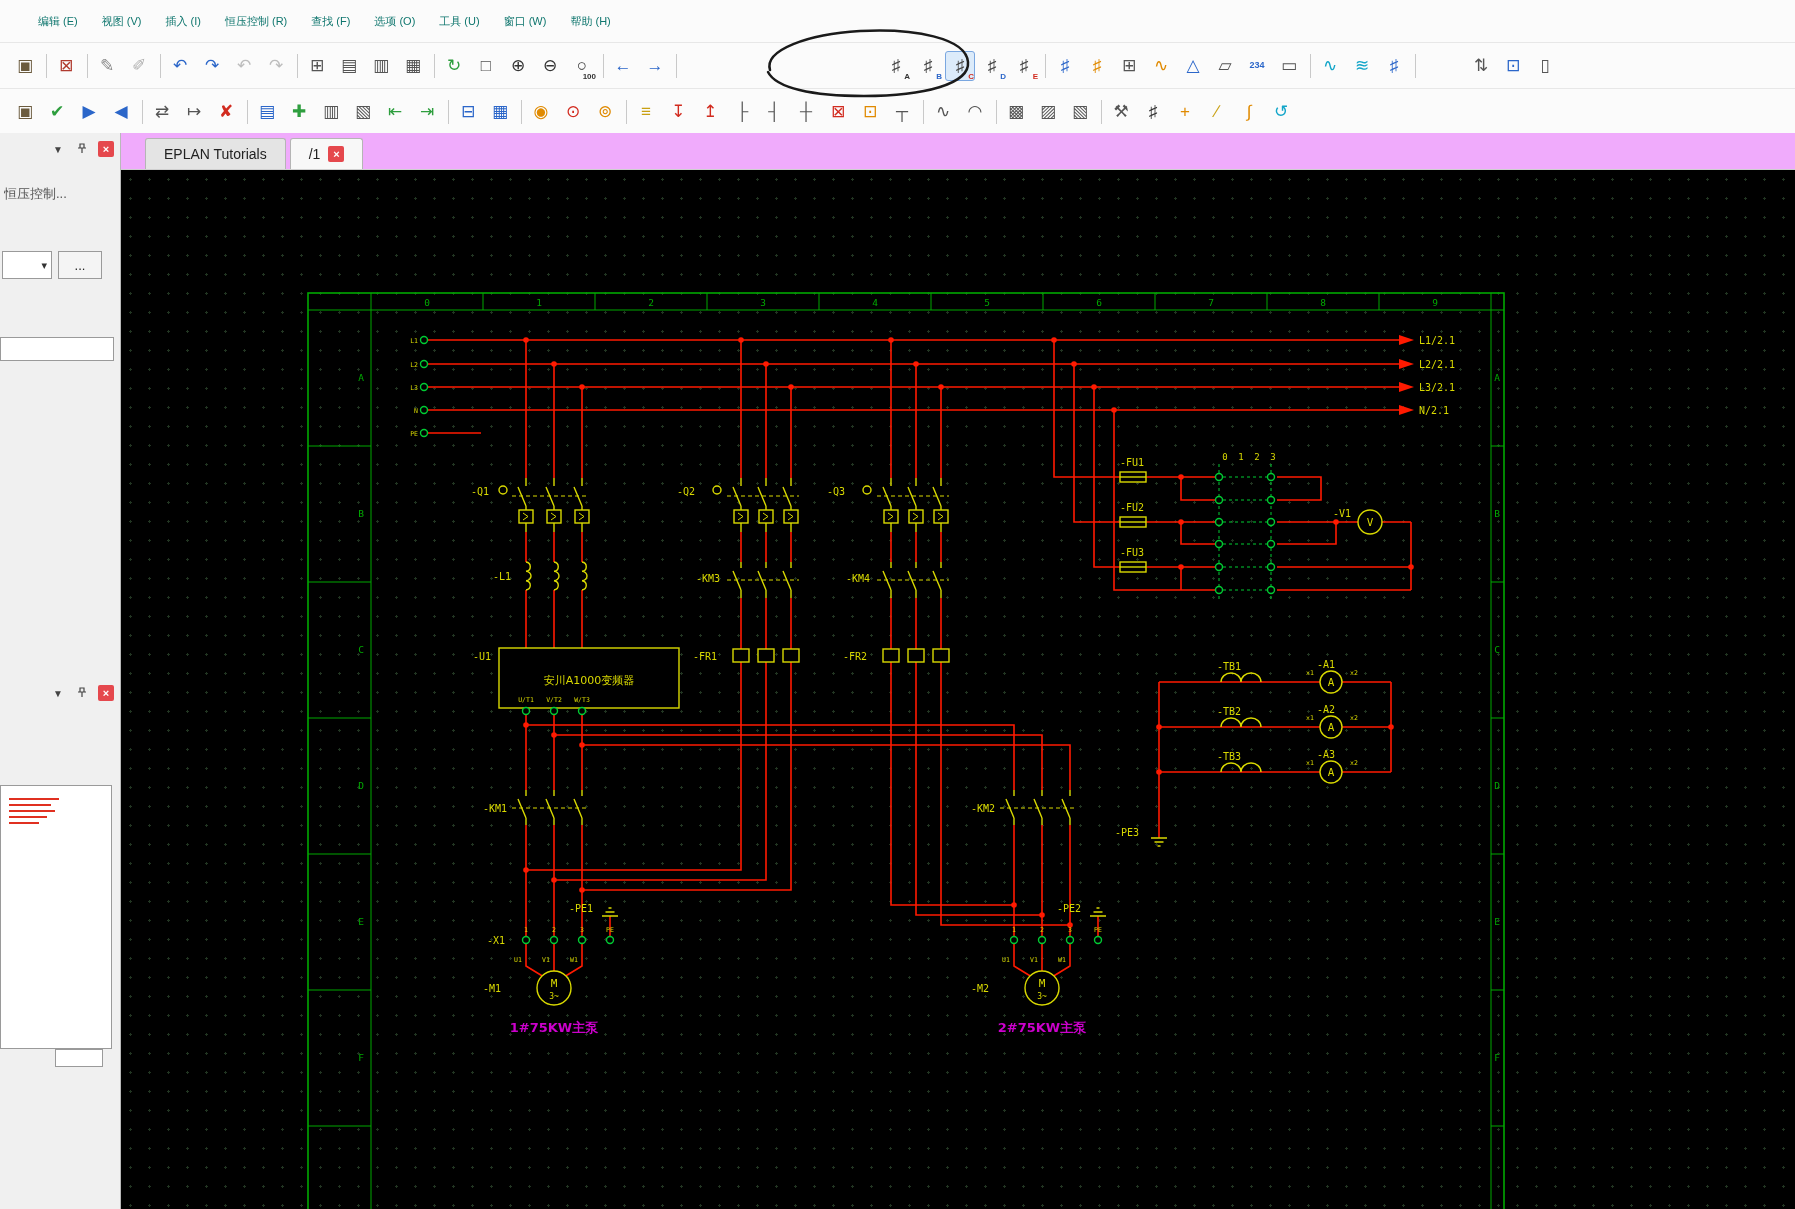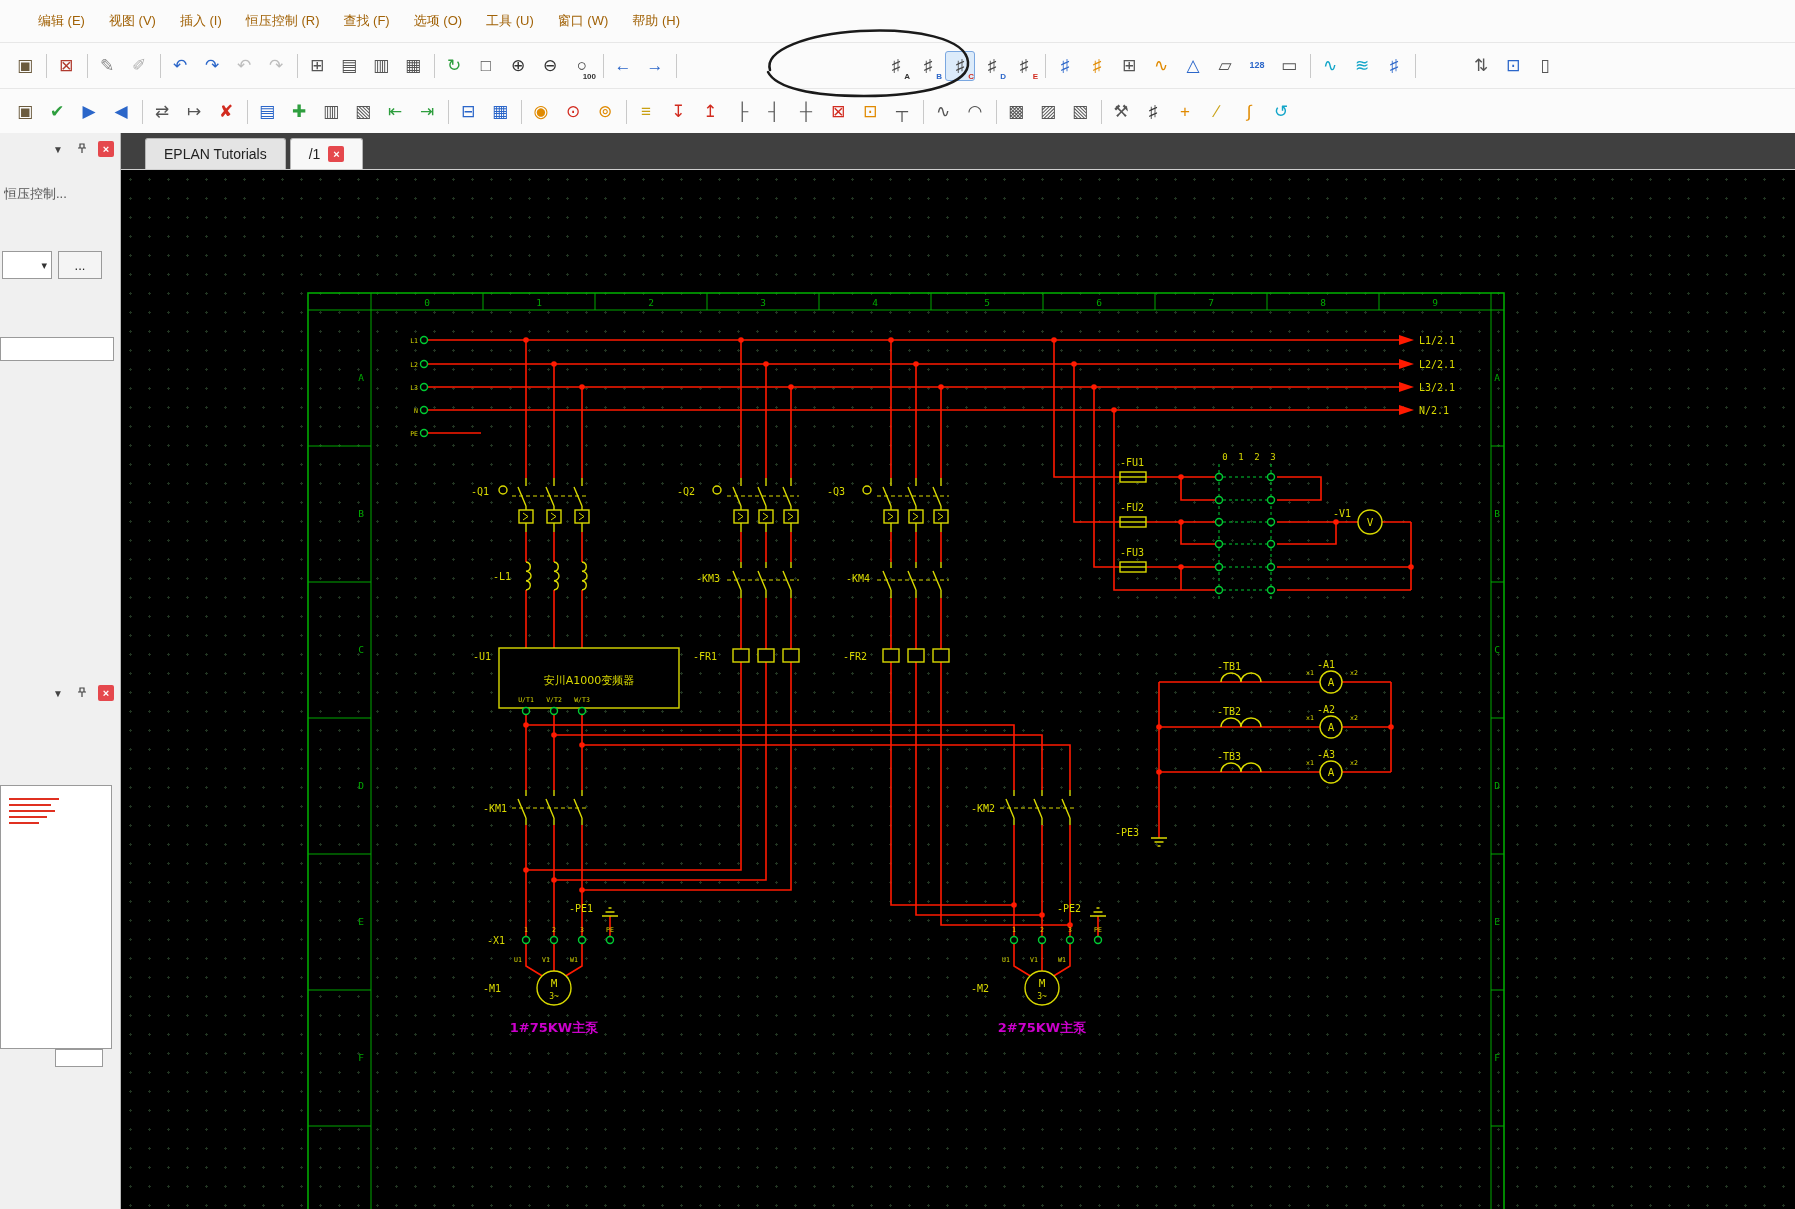--- a/index.html
+++ b/index.html
@@ -1,20 +1,20 @@
 <!DOCTYPE html>
 <html style="--wire: #ff1a00; --symbol: #d9d900; --frame: #00a800; --connector: #00cc33; --caption: #cc00cc; --canvas-bg: #000000; --accent-blue: #2b66c9; --active-red: #d22b1f; --close-red: #e5484d;"><head>
 <meta charset="utf-8">
 <style>
   html,body{margin:0;padding:0}
   body{width:1795px;height:1209px;overflow:hidden;position:relative;background:#fff;
        font-family:"Liberation Sans","DejaVu Sans",sans-serif;}
   
   .menubar{height:42px;display:flex;align-items:center;padding-left:26px;background:#fbfbfb}
-  .menu-item{padding:4px 12px;font-size:13px;color:#a16207;white-space:nowrap;cursor:default}
+  .menu-item{padding:4px 12px;font-size:11px;color:#0f766e;white-space:nowrap;cursor:default}
   
   .toolbar{height:45px;display:flex;align-items:center;padding-left:10px;background:#fbfbfb;border-top:1px solid #e7e7e7}
   .tbtn{width:28px;height:28px;margin-right:2px;display:flex;align-items:center;justify-content:center;
         position:relative;border:1px solid transparent;border-radius:3px;flex:none}
   .tbtn .g{font-size:17px;line-height:1}
   .tbtn .g.sm{font-size:9px;font-weight:bold;letter-spacing:0}
   .tbtn .sub{position:absolute;right:0;bottom:-1px;font-size:8px;font-weight:bold}
   .tbtn.active{background:#dcebfa;border-color:#7aa7e0}
   .tsep{width:1px;height:24px;background:#c9c9c9;margin:0 4px;flex:none}
   [data-name="grid-a-icon"]{margin-left:200px}
@@ -36,21 +36,21 @@
   .filter-input{position:absolute;top:204px;left:0;right:6px;height:22px;background:#fff;border:1px solid #9a9a9a}
   .listbox{position:absolute;top:252px;left:0;right:6px;height:244px;background:#fff;border:1px solid #9a9a9a;overflow:hidden}
   .listbox .pad{height:148px}
   .list-item{font-size:13px;color:#222;padding:1px 4px;line-height:1.6;cursor:default}
   .preview{position:absolute;top:652px;left:0;right:8px;height:262px;background:#fff;border:1px solid #9a9a9a}
   .preview-lines{position:absolute;left:8px;top:12px;width:60px}
   .preview-lines div{height:2px;background:#e03020;margin-bottom:4px}
   .tinybox{position:absolute;top:916px;left:55px;width:46px;height:16px;background:#fff;border:1px solid #9a9a9a}
   
   .main{flex:1;display:flex;flex-direction:column;position:relative;min-width:0}
-  .tabbar{height:36px;background:#404040;display:flex;align-items:flex-end;padding-left:24px;border-bottom:1px solid #cfcfcf;flex:none}
+  .tabbar{height:36px;background:#f0abfc;display:flex;align-items:flex-end;padding-left:24px;border-bottom:1px solid #cfcfcf;flex:none}
   .tab{height:30px;display:flex;align-items:center;gap:8px;padding:0 18px;background:#e4e4e4;border:1px solid #b5b5b5;
        border-bottom:none;border-radius:3px 3px 0 0;margin-right:4px;font-size:14px;color:#222;cursor:default}
   .tab.active{background:#f8f8f8}
   .tab-close{width:16px;height:16px;background:var(--close-red,#e5484d);border-radius:2px;display:flex;align-items:center;
              justify-content:center;color:#fff;font-size:11px;font-weight:bold}
   .canvas{flex:1;position:relative;background:var(--canvas-bg,#000);
           background-image:radial-gradient(circle,#223522 1px,transparent 1.4px);background-size:19px 19px}
   svg.schem{position:absolute;left:0;top:0}
   
   .w{stroke:var(--wire,#f00);stroke-width:1.6;fill:none}
@@ -236,21 +236,21 @@
       <span class="g" style="color: rgb(43, 102, 201);">△</span>
       <span class="sub"></span>
     </span>
 
     <span class="tbtn" data-name="design-mode-icon">
       <span class="g" style="color: rgb(85, 85, 85);">▱</span>
       <span class="sub"></span>
     </span>
 
     <span class="tbtn" data-name="text-128-icon">
-      <span class="g sm" style="color: rgb(43, 102, 201);">128</span>
+      <span class="g sm" style="color: rgb(43, 102, 201);">234</span>
       <span class="sub"></span>
     </span>
 
     <span class="tbtn" data-name="ruler-icon">
       <span class="g" style="color: rgb(85, 85, 85);">▭</span>
       <span class="sub"></span>
     </span>
   <span class="tsep" data-name="toolbar-separator"></span>
     <span class="tbtn" data-name="signal-wave-icon">
       <span class="g" style="color: rgb(18, 165, 201);">∿</span>

